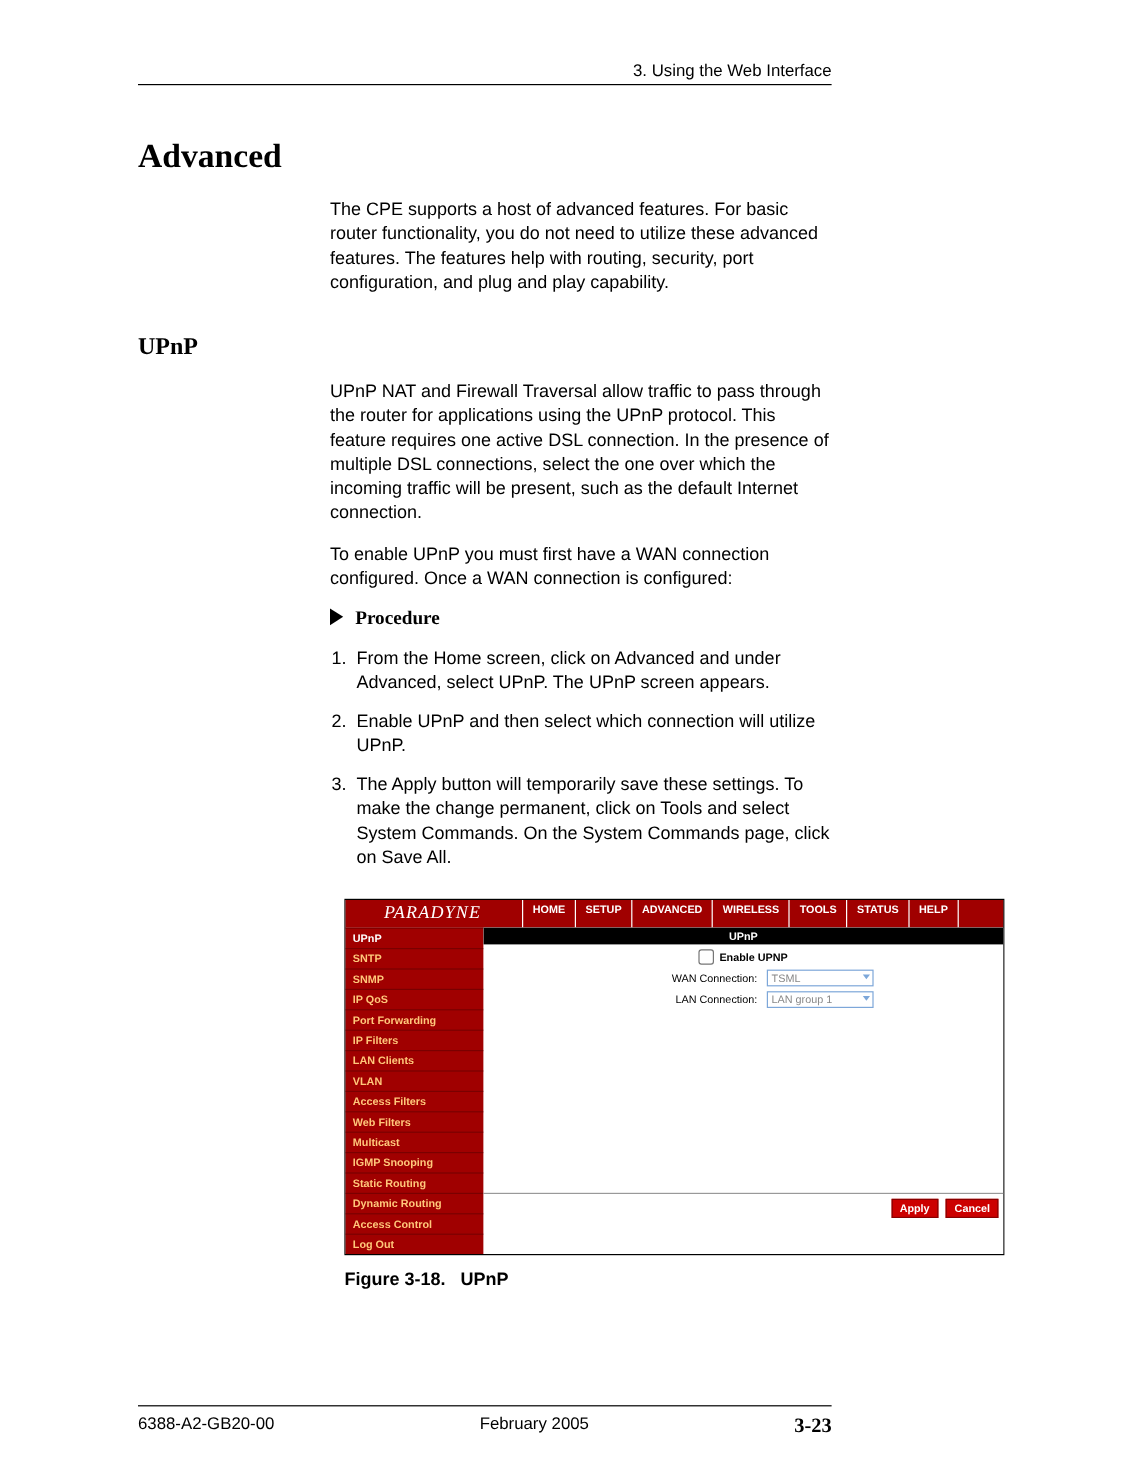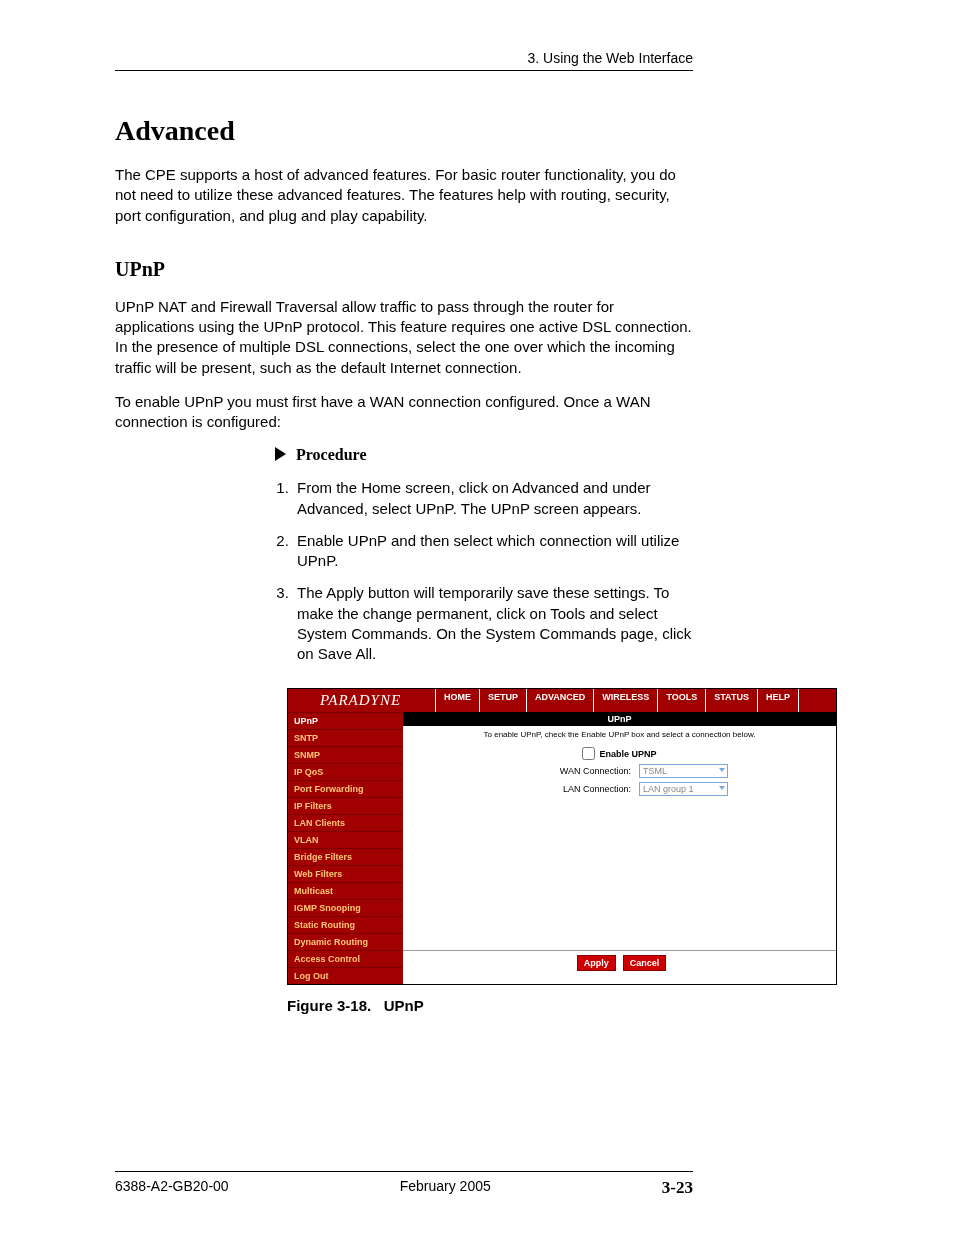--- a/index.html
+++ b/index.html
@@ -23,20 +23,21 @@
     border-bottom: 1.5px solid #000;
     margin-bottom: 44px;
   }
   h1.section-title {
     font-family: "Times New Roman", Times, serif;
     font-size: 28px;
     font-weight: bold;
     margin: 0 0 18px 0;
   }
   .body-block {
+    margin-left: 160px;
     font-size: 15px;
     line-height: 1.35;
   }
   .body-block p { margin: 0 0 14px 0; }
   h2.subsection {
     font-family: "Times New Roman", Times, serif;
     font-size: 20px;
     font-weight: bold;
     margin: 32px 0 16px 0;
   }
@@ -122,21 +123,21 @@
     padding:1px 14px 1px 3px; width:70px; text-align:left;
     background:#fff; position:relative;
   }
   .sel::after{
     content:""; position:absolute; right:2px; top:3px;
     width:0;height:0;border-left:3px solid transparent;
     border-right:3px solid transparent;border-top:4px solid #7da7d9;
   }
   .btn-row {
     border-top:1px solid #999;
-    padding:4px; text-align:center;
+    padding:4px; text-align:right;
   }
   .rbtn {
     display:inline-block;
     background:#c00; color:#fff;
     font-size:9px; font-weight:bold;
     padding:2px 6px; margin-left:4px;
     border:1px solid #800;
   }
   .fig-caption {
     margin: 12px 0 0 172px;
@@ -204,32 +205,31 @@
     <div class="router-body">
       <div class="sidebar">
         <div class="item active">UPnP</div>
         <div class="item">SNTP</div>
         <div class="item">SNMP</div>
         <div class="item">IP QoS</div>
         <div class="item">Port Forwarding</div>
         <div class="item">IP Filters</div>
         <div class="item">LAN Clients</div>
         <div class="item">VLAN</div>
-        <div class="item">Bridge Filters</div>
+        <div class="item">Access Filters</div>
         <div class="item">Web Filters</div>
         <div class="item">Multicast</div>
         <div class="item">IGMP Snooping</div>
         <div class="item">Static Routing</div>
         <div class="item">Dynamic Routing</div>
         <div class="item">Access Control</div>
         <div class="item">Log Out</div>
       </div>
       <div class="content-pane">
         <div class="pane-title">UPnP</div>
-        <div class="pane-note">To enable UPnP, check the Enable UPnP box and select a connection below.</div>
         <div class="form-area">
           <div class="form-row">
             <input type="checkbox" style="margin: 0px;">
             <span style="font-weight:bold;">Enable UPNP</span>
           </div>
           <div class="form-row">
             <span class="lbl">WAN Connection:</span>
             <span class="sel">TSML</span>
           </div>
           <div class="form-row">

